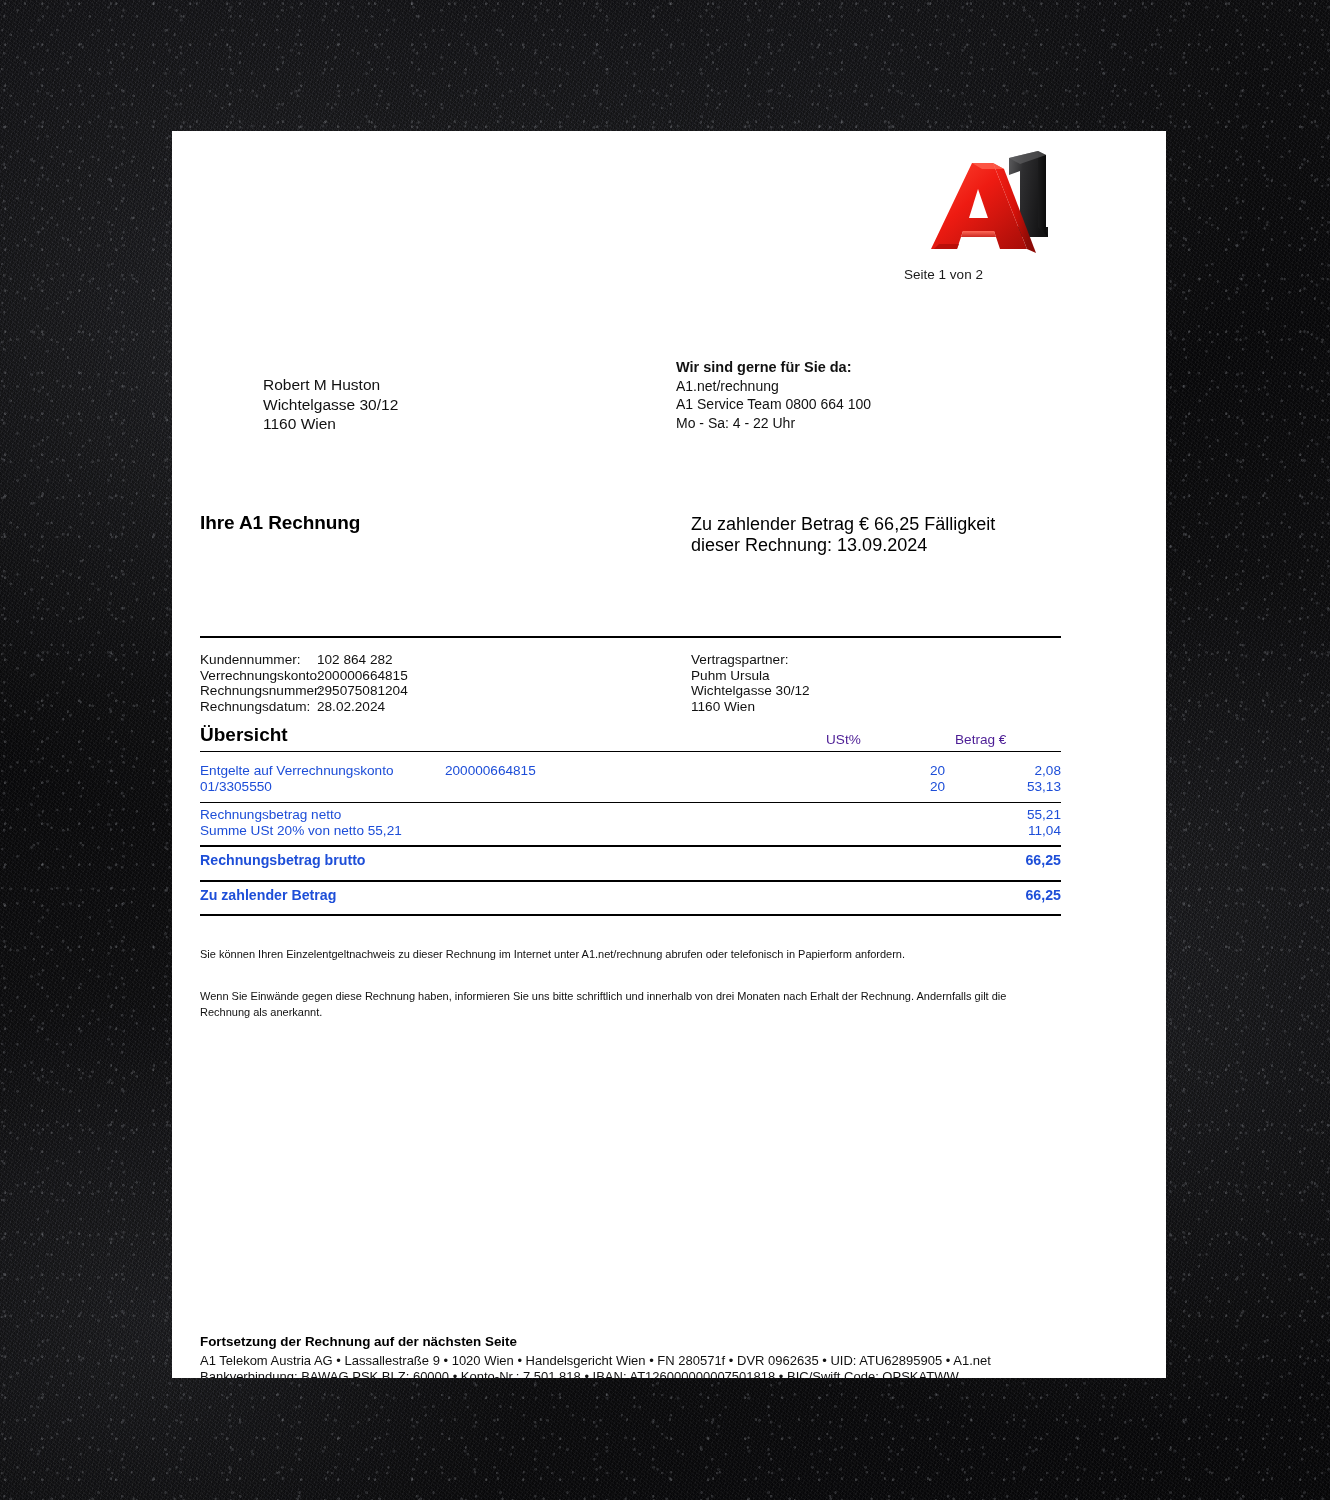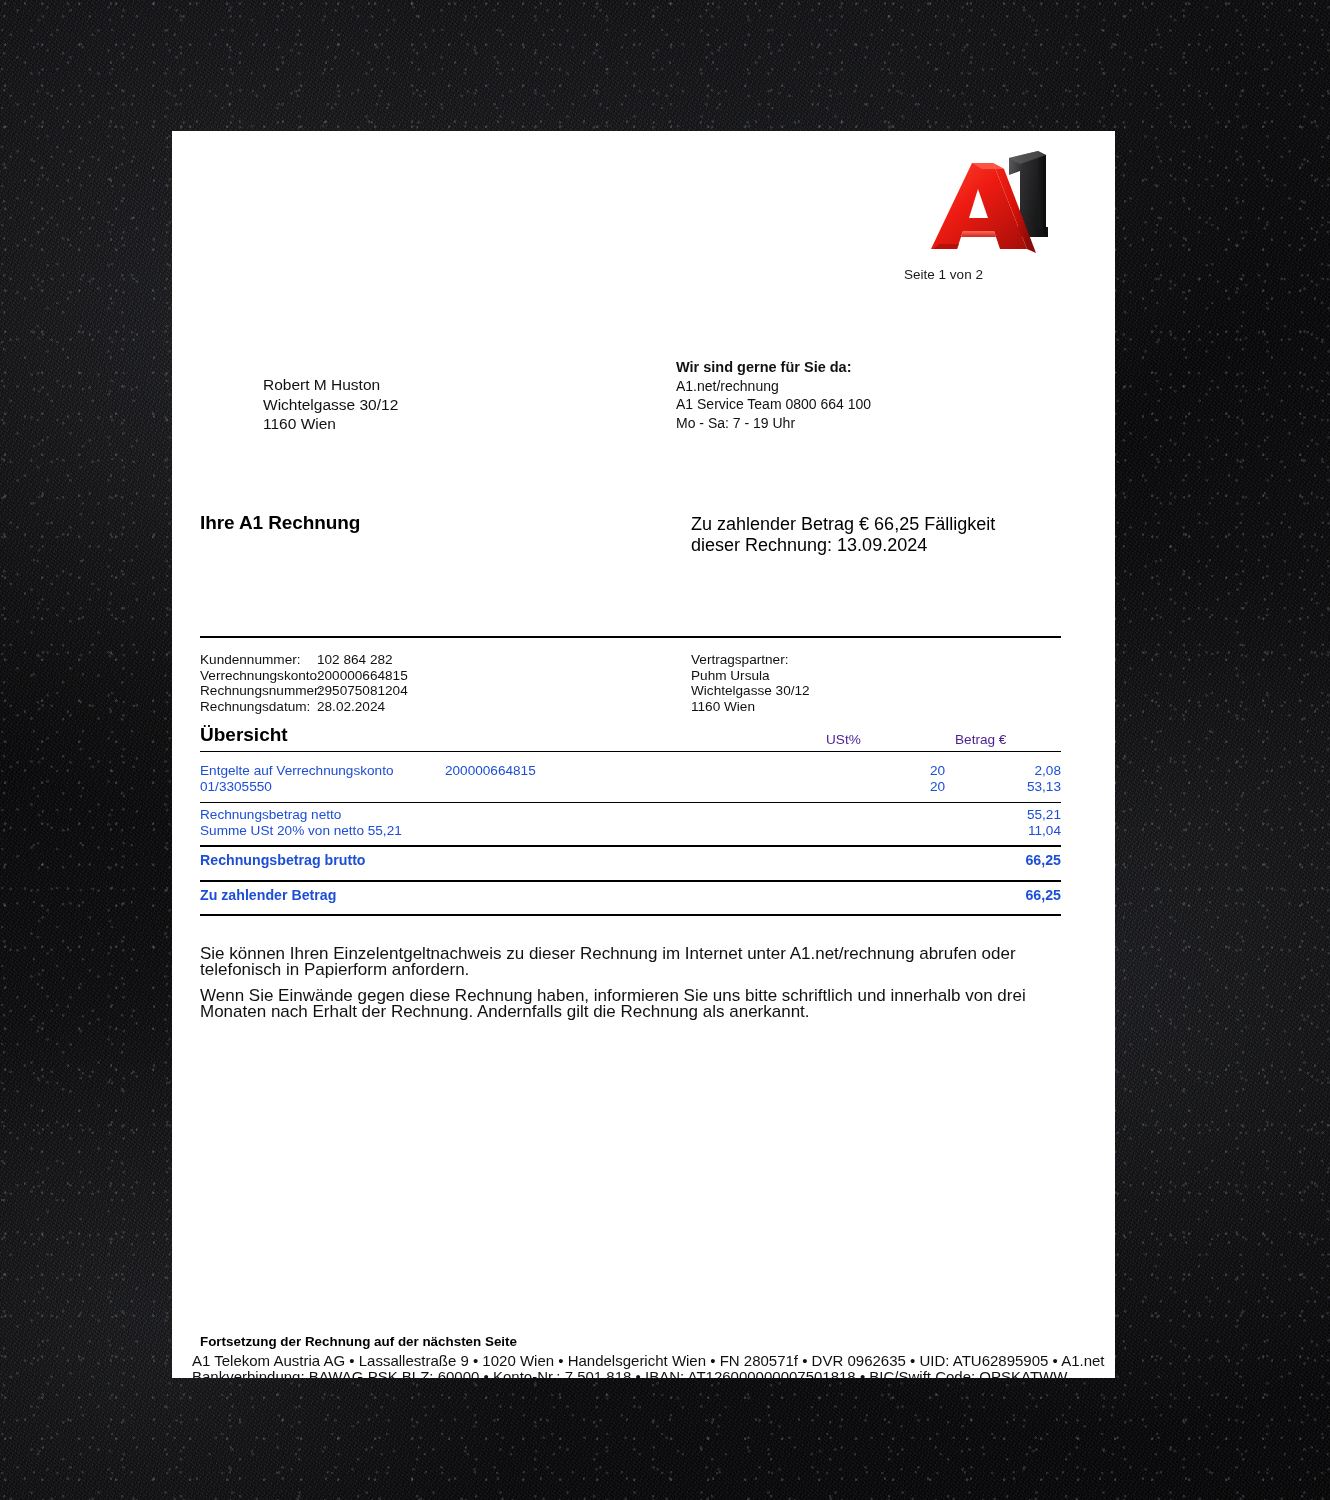--- a/index.html
+++ b/index.html
@@ -56,25 +56,24 @@
       repeating-linear-gradient(-76deg, rgba(0,0,0,0.22) 0 1px, transparent 1px 2px);
     mix-blend-mode: overlay;
     opacity: 0.85;
   }
 
   
   #page {
     position: absolute;
     left: 172px;
     top: 131px;
-    width: 901px;
+    width: 994px;
     height: 1247px;
     background: #ffffff;
     overflow: hidden;
-    padding-left: 42px;
   }
   .inner {
     position: absolute;
     left: 14px;
     top: 0;
     width: 875px;
     height: 100%;
   }
 
   
@@ -198,39 +197,39 @@
   .trow .lbl { position: absolute; left: 0; white-space: nowrap; }
   .trow .acct { position: absolute; left: 245px; white-space: nowrap; }
   .trow .ust  { position: absolute; left: 626px; width: 119px; text-align: right; }
   .trow .amt  { position: absolute; left: 755px; width: 106px; text-align: right; }
   .trow.bold { font-weight: bold; font-size: 14.2px; }
 
   .fine {
     position: absolute;
     left: 14px;
     width: 850px;
-    font-size: 17px;
+    font-size: 11px;
     line-height: 16.4px;
     color: #111;
   }
 
   
   .foot-cont {
     position: absolute;
     left: 14px;
     top: 1203px;
     font-size: 13.4px;
     font-weight: bold;
     color: #000;
   }
   .foot-lines {
     position: absolute;
-    left: 6px;
+    left: 14px;
     top: 1222px;
-    font-size: 15px;
+    font-size: 13px;
     line-height: 15.5px;
     color: #111;
     white-space: nowrap;
   }
 </style>
 </head>
 <body>
 
 <div id="backdrop"></div>
 
@@ -282,21 +281,21 @@
     <div class="recipient">
       <div>Robert M Huston</div>
       <div>Wichtelgasse 30/12</div>
       <div>1160 Wien</div>
     </div>
 
     <div class="contact">
       <div class="hd">Wir sind gerne für Sie da:</div>
       <div>A1.net/rechnung</div>
       <div>A1 Service Team 0800 664 100</div>
-      <div>Mo - Sa: 7 - 19 Uhr</div>
+      <div>Mo - Sa: 4 - 22 Uhr</div>
     </div>
 
     <div class="headline">Ihre A1 Rechnung</div>
     <div class="amount-due">
       <div>Zu zahlender Betrag € 66,25 Fälligkeit</div>
       <div>dieser Rechnung: 13.09.2024</div>
     </div>
 
     <div class="rule-thick" style="top:505px"></div>
 

